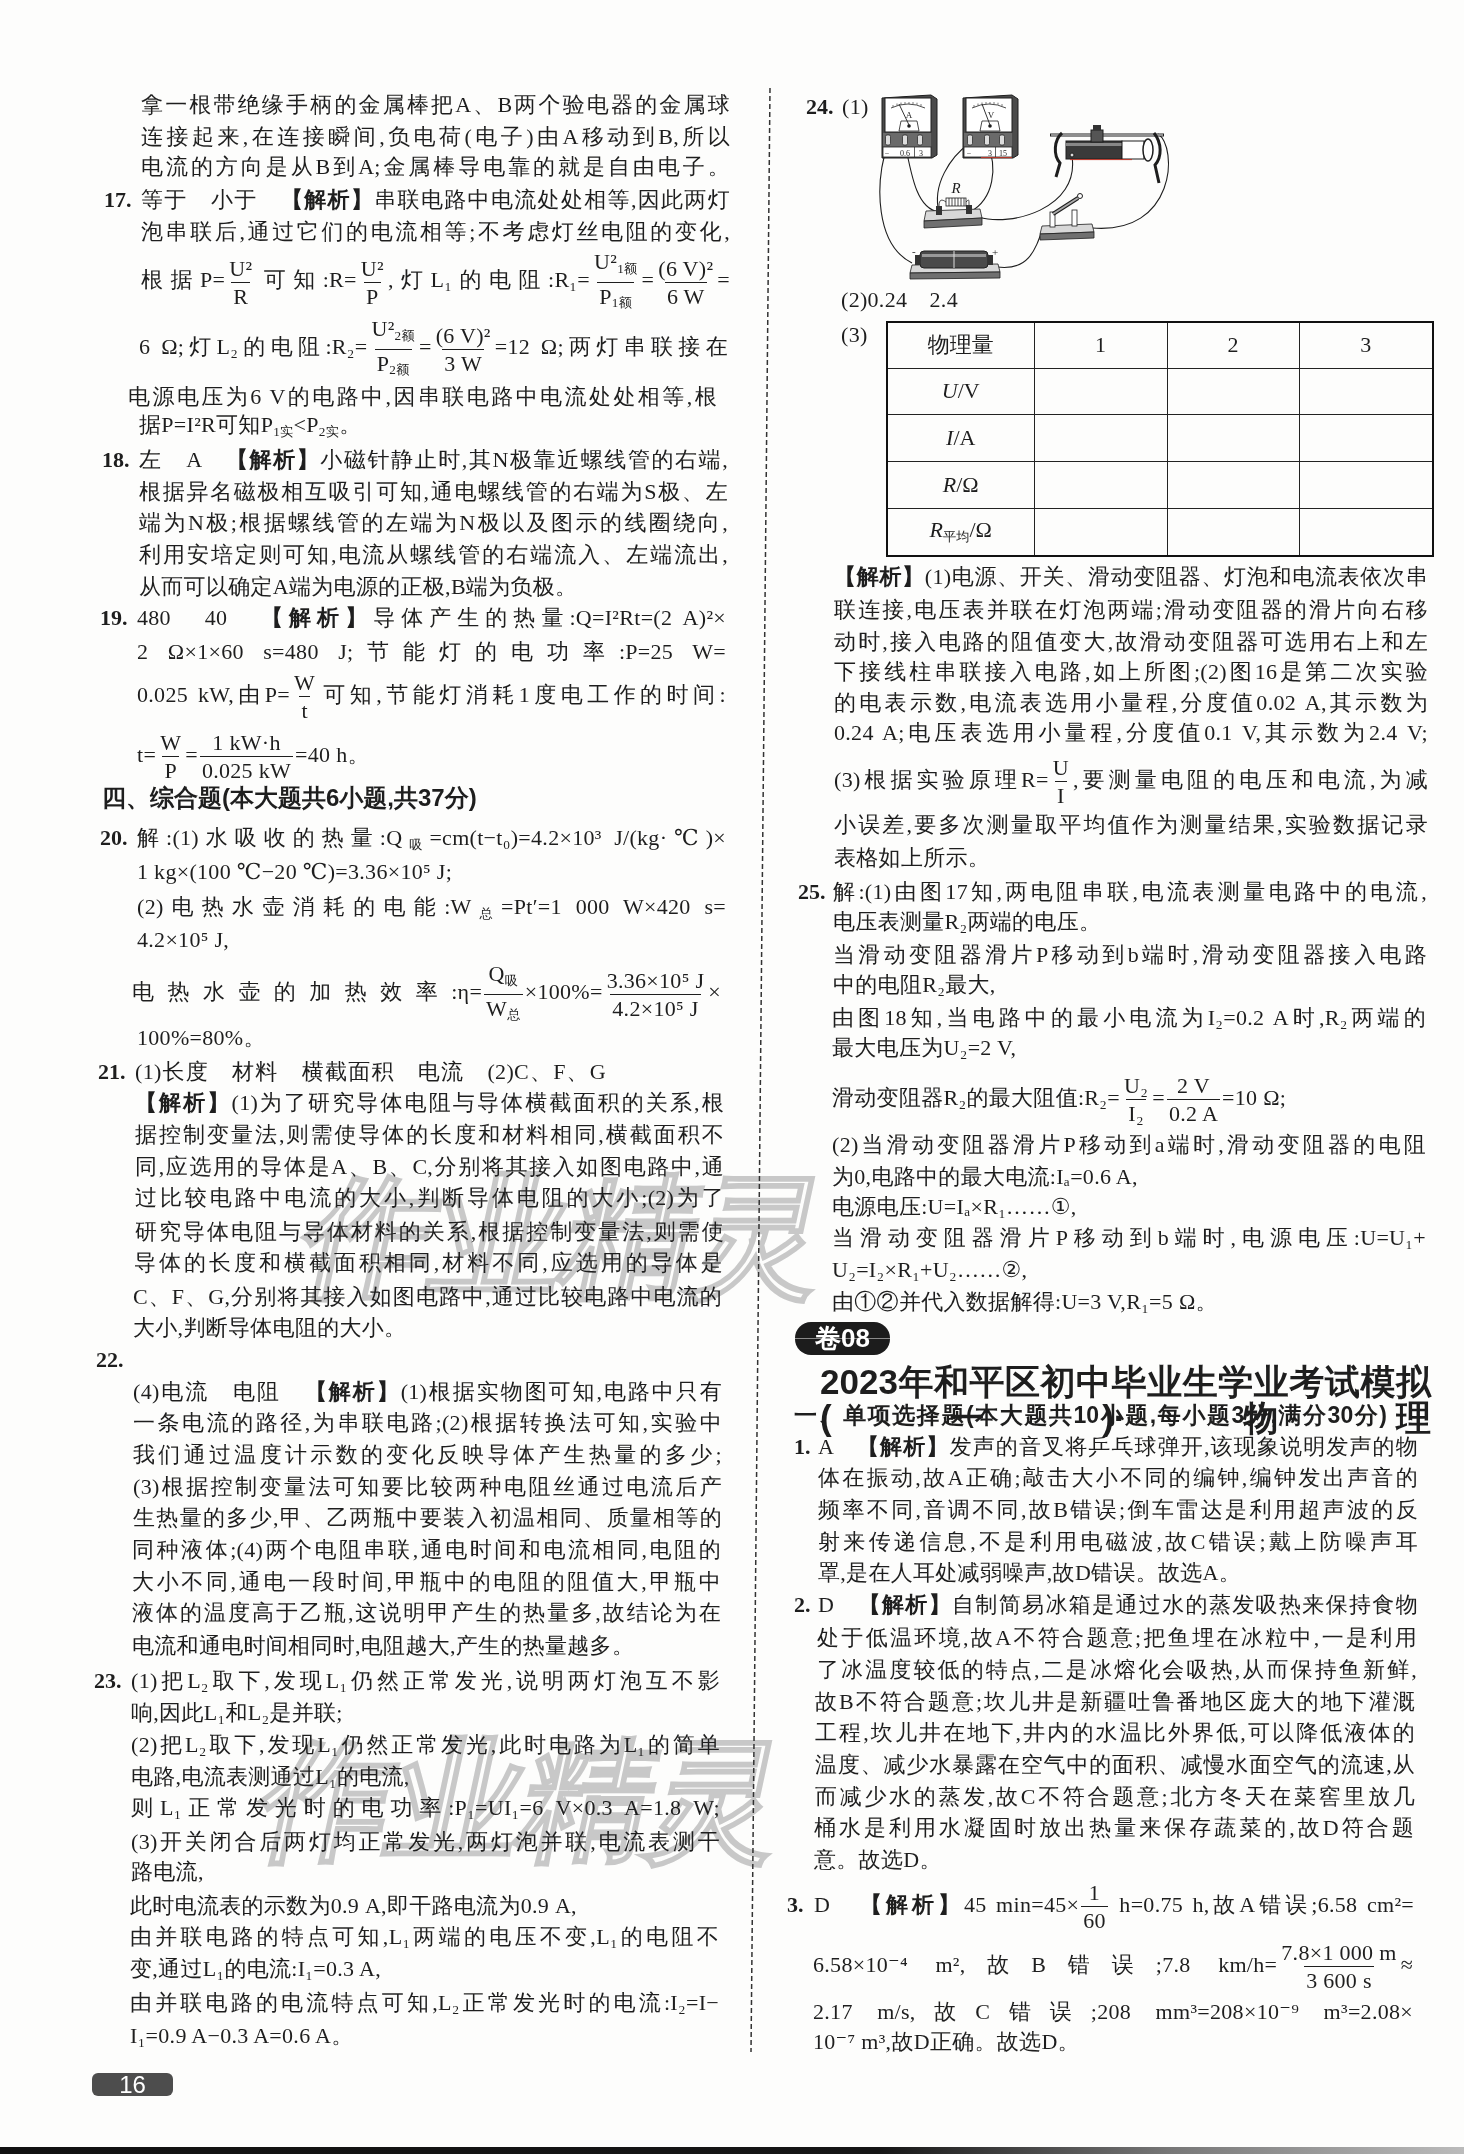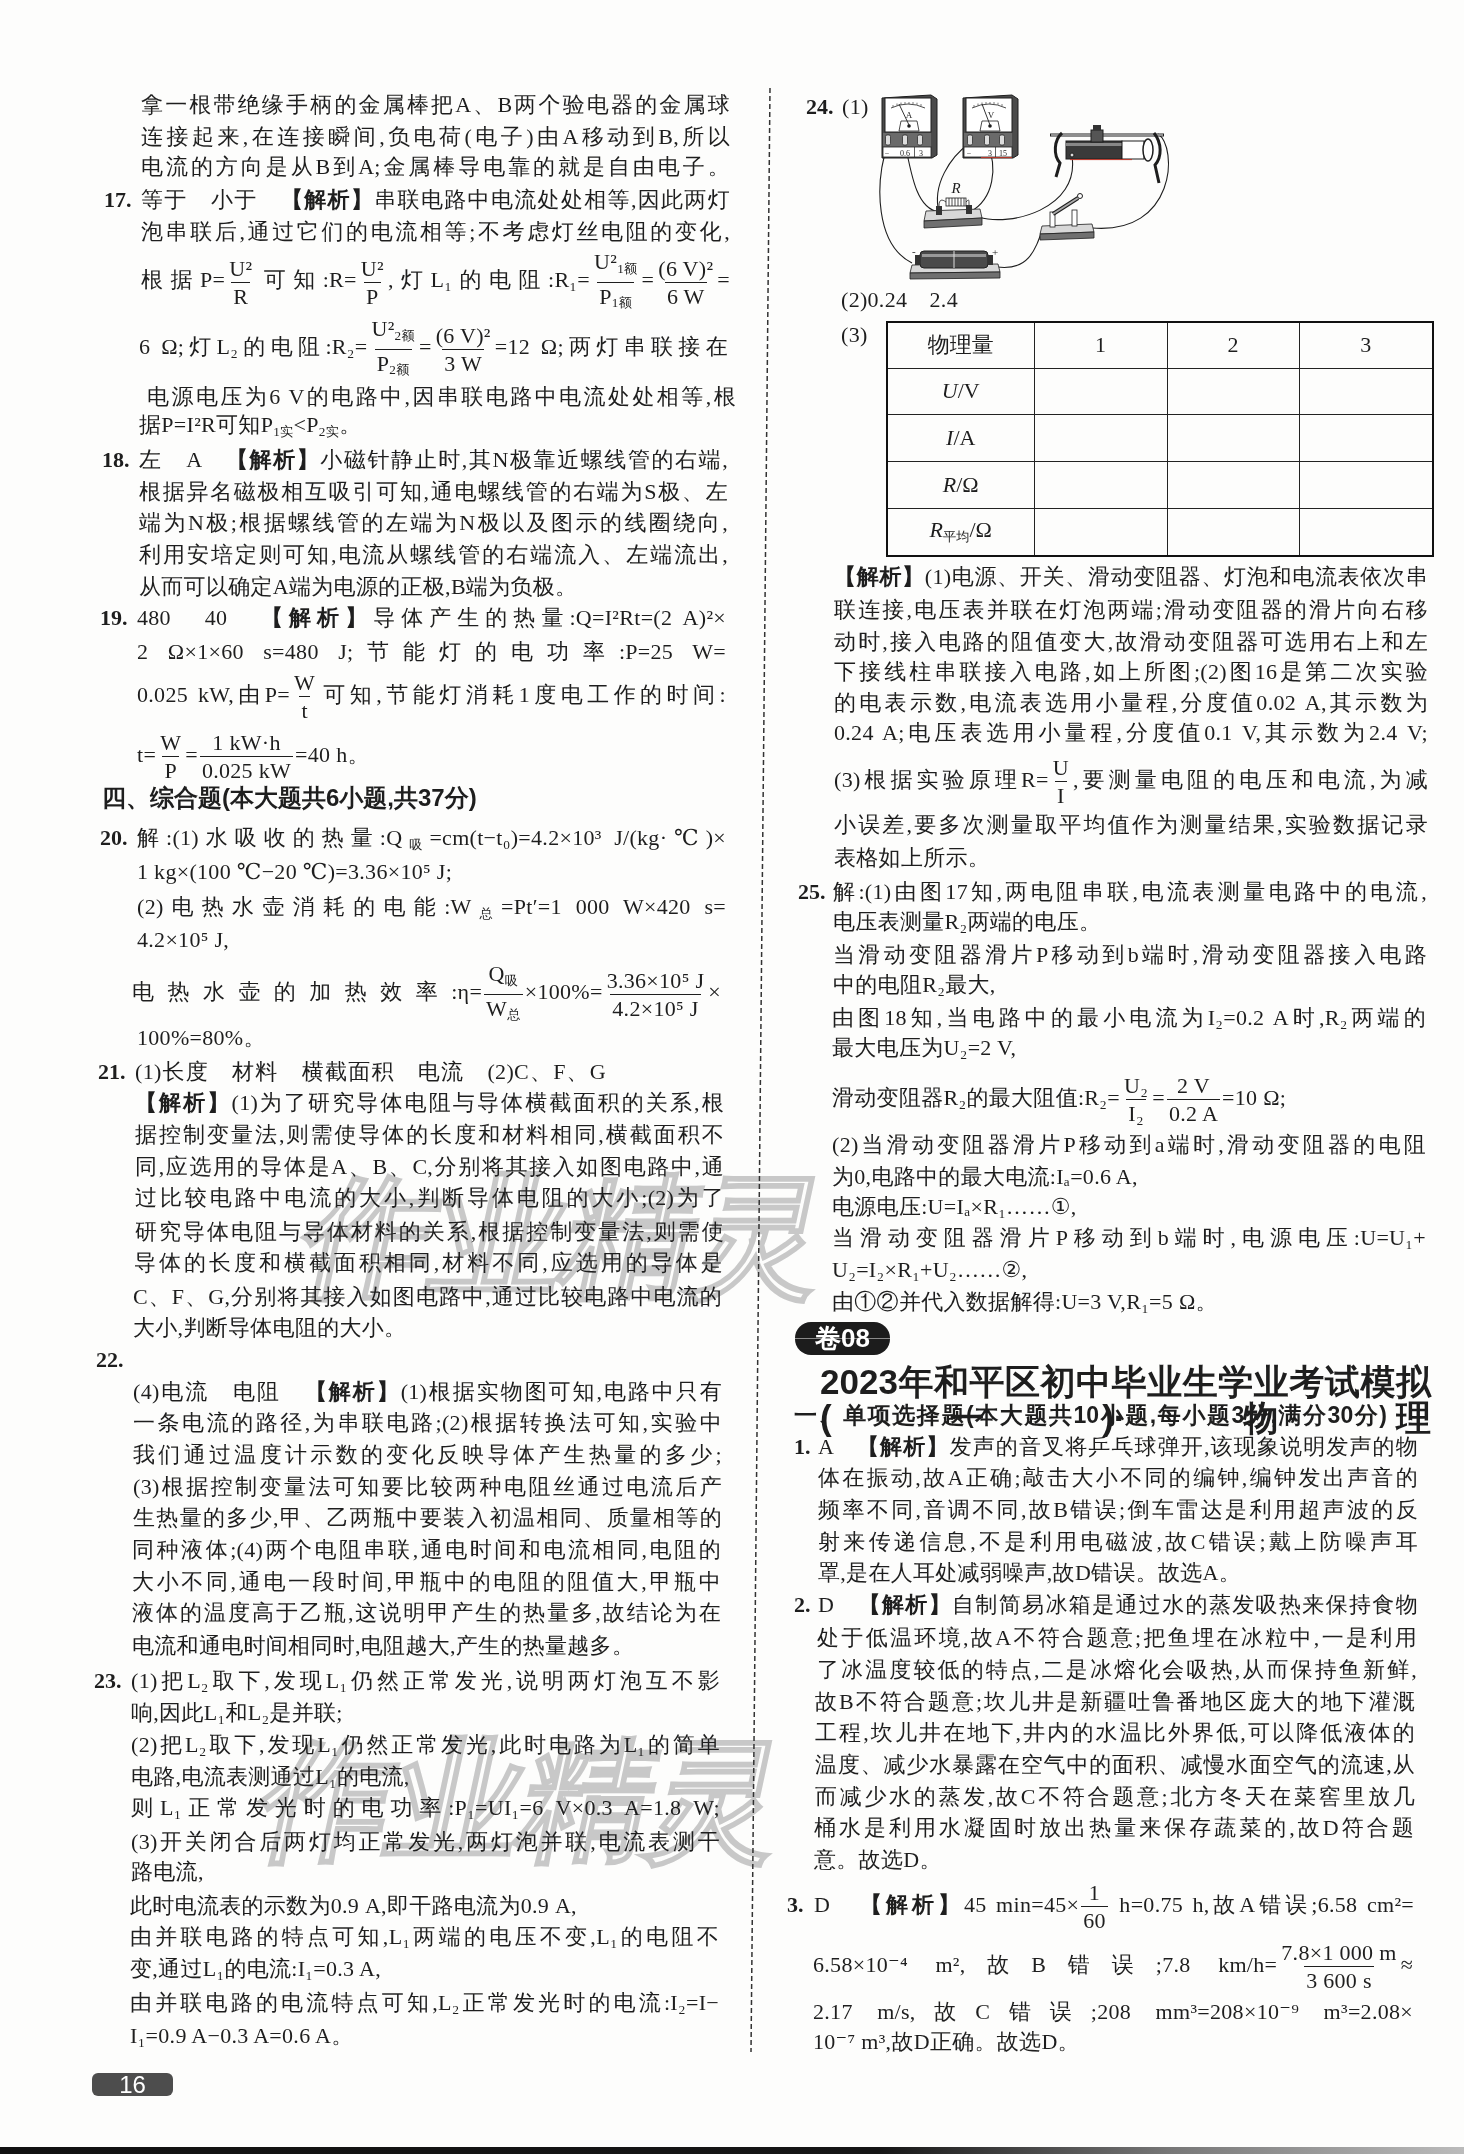--- a/index.html
+++ b/index.html
@@ -77,21 +77,21 @@
           <span class="n">(6 V)²</span>
           <span class="d">6 W</span>
         </span><span>=</span></div>
     <div class="ln lw f" style="top:315px;left:139px"><span>6 Ω;灯L₂的电阻:R₂=</span><span class="fr">
           <span class="n"><span>U²</span><span class="sub">2额</span></span>
           <span class="d"><span>P</span><span class="sub">2额</span></span>
         </span><span>=</span><span class="fr">
           <span class="n">(6 V)²</span>
           <span class="d">3 W</span>
         </span><span>=12 Ω;两灯串联接在</span></div>
-    <div class="ln lw" style="top:381px;left:147px">电源电压为6 V的电路中,因串联电路中电流处处相等,根</div>
+    <div class="ln lw" style="top:381px;left:128px">电源电压为6 V的电路中,因串联电路中电流处处相等,根</div>
     <div class="ln lw e" style="top:409px;left:139px"><span>据P=I²R可知P</span><span class="sub">1实</span><span>&lt;P</span><span class="sub">2实</span><span>。</span></div>
 
     <div class="ln lw" style="top:444px;left:139px"><span class="num" style="left:-37px">18.</span><span>左　A　</span><span class="b">【解析】</span><span>小磁针静止时,其N极靠近螺线管的右端,</span></div>
     <div class="ln lw" style="top:476px;left:139px">根据异名磁极相互吸引可知,通电螺线管的右端为S极、左</div>
     <div class="ln lw" style="top:507px;left:139px">端为N极;根据螺线管的左端为N极以及图示的线圈绕向,</div>
     <div class="ln lw" style="top:539px;left:139px">利用安培定则可知,电流从螺线管的右端流入、左端流出,</div>
     <div class="ln lw e" style="top:571px;left:139px">从而可以确定A端为电源的正极,B端为负极。</div>
 
     <div class="ln lw" style="top:602px;left:137px"><span class="num" style="left:-37px">19.</span><span>480　40　</span><span class="b">【解析】</span><span>导体产生的热量:Q=I²Rt=(2 A)²×</span></div>
     <div class="ln lw" style="top:636px;left:137px">2 Ω×1×60 s=480 J;节能灯的电功率:P=25 W=</div>

